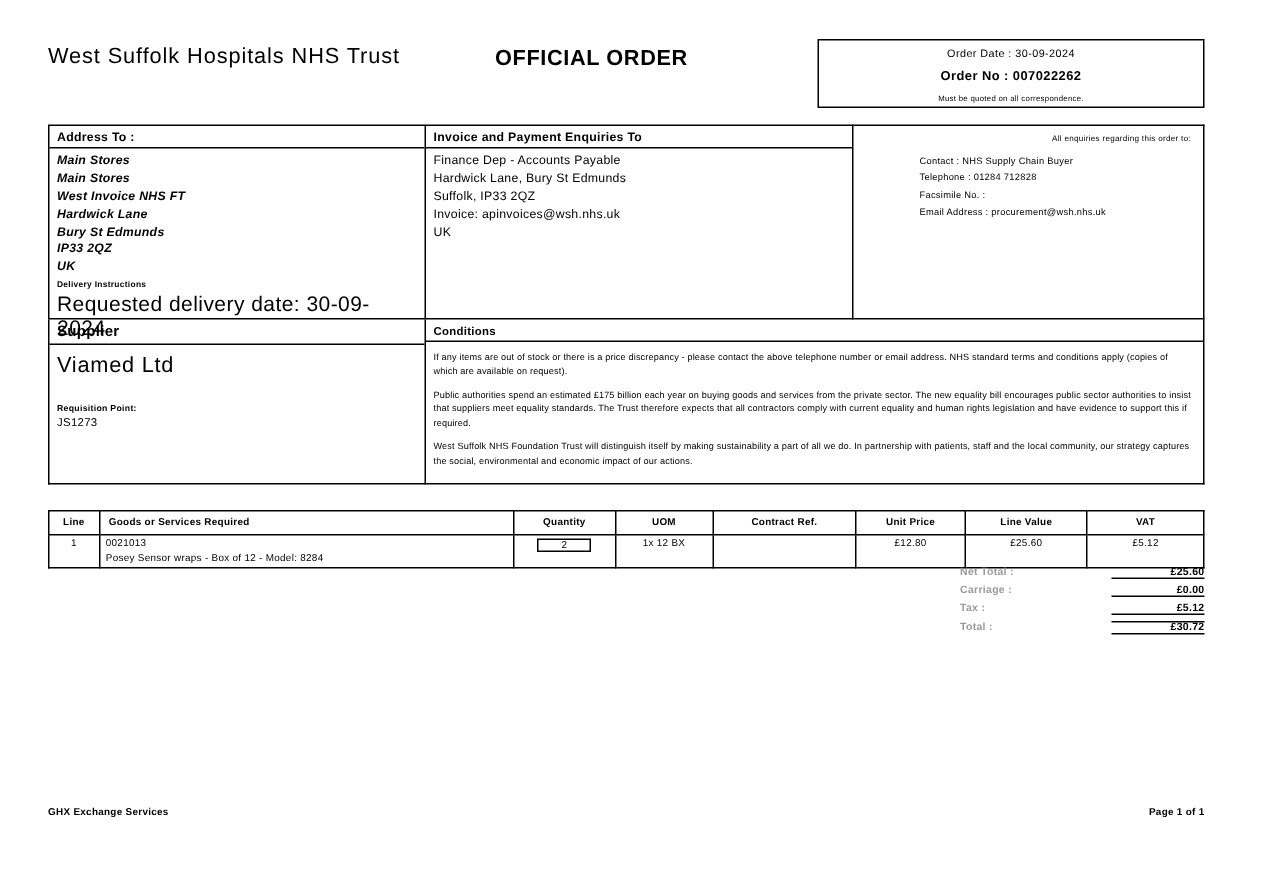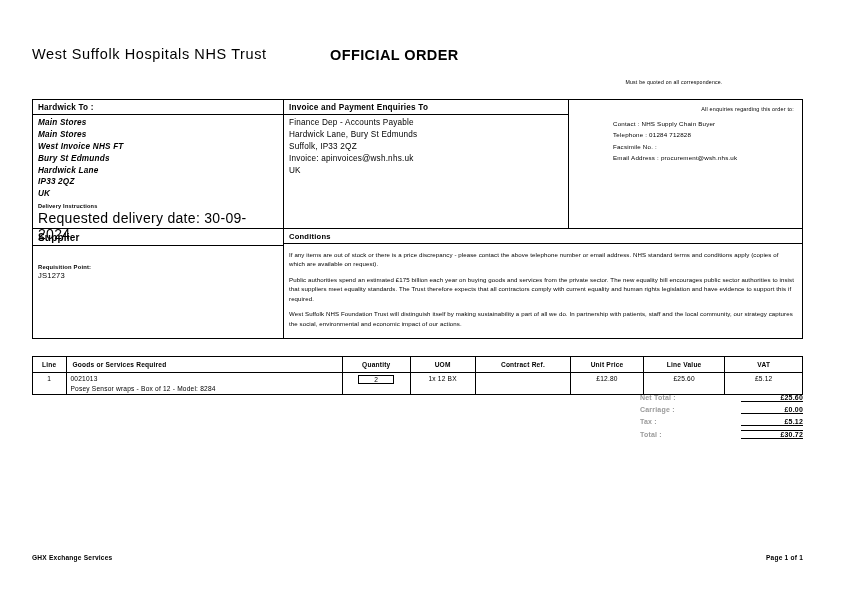--- a/index.html
+++ b/index.html
@@ -10,21 +10,21 @@
   body {
     width: 842px;
     height: 595px;
     font-family: "Liberation Sans", sans-serif;
     color: #000000;
     position: relative;
     overflow: hidden;
   }
   .page {
     position: absolute;
-    left: 0; top: 16px;
+    left: 0; top: 0;
     width: 842px;
     height: 470px;
   }
 
   
   .hdr-trust {
     position: absolute;
     left: 32px; top: 28px;
     width: 250px;
     font-size: 14.5px;
@@ -310,33 +310,37 @@
   }
 </style>
 </head>
 <body>
 
 <div class="page">
 
   <div class="hdr-trust">West Suffolk Hospitals NHS Trust</div>
   <div class="hdr-official">OFFICIAL ORDER</div>
 
+  <div class="order-box">
+    <div class="line1">Order Date : 30-09-2024</div>
+    <div class="line2">Order No : 007022262</div>
+  </div>
   <div class="order-note">Must be quoted on all correspondence.</div>
 
   <div class="band">
 
     <div class="col-deliver">
-      <div class="band-title">Hardwick To :</div>
+      <div class="band-title">Address To :</div>
       <div class="deliver-rule"></div>
       <div class="addr">
         <div>Main Stores</div>
         <div>Main Stores</div>
         <div>West Invoice NHS FT</div>
+        <div>Hardwick Lane</div>
         <div>Bury St Edmunds</div>
-        <div>Hardwick Lane</div>
         <div>IP33 2QZ</div>
         <div>UK</div>
       </div>
       <div class="deliv-instr-label">Delivery Instructions</div>
       <div class="deliv-date">Requested delivery date: 30-09-2024</div>
     </div>
 
     <div class="col-invoice">
       <div class="band-title">Invoice and Payment Enquiries To</div>
       <div class="deliver-rule"></div>
@@ -359,20 +363,21 @@
       </div>
     </div>
 
   </div>
 
   <div class="band2">
 
     <div class="col-supplier">
       <div class="sup-title">Supplier</div>
       <div class="sup-rule"></div>
+      <div class="sup-name">Viamed Ltd</div>
       <div class="sup-req-label">Requisition Point:</div>
       <div class="sup-req-value">JS1273</div>
     </div>
 
     <div class="col-conditions">
       <div class="cond-title">Conditions</div>
       <div class="cond-rule"></div>
       <div class="cond-p">If any items are out of stock or there is a price discrepancy - please contact the above telephone number or email address. NHS standard terms and conditions apply (copies of which are available on request).</div>
       <div class="cond-p">Public authorities spend an estimated £175 billion each year on buying goods and services from the private sector. The new equality bill encourages public sector authorities to insist that suppliers meet equality standards. The Trust therefore expects that all contractors comply with current equality and human rights legislation and have evidence to support this if required.</div>
       <div class="cond-p">West Suffolk NHS Foundation Trust will distinguish itself by making sustainability a part of all we do. In partnership with patients, staff and the local community, our strategy captures the social, environmental and economic impact of our actions.</div>

